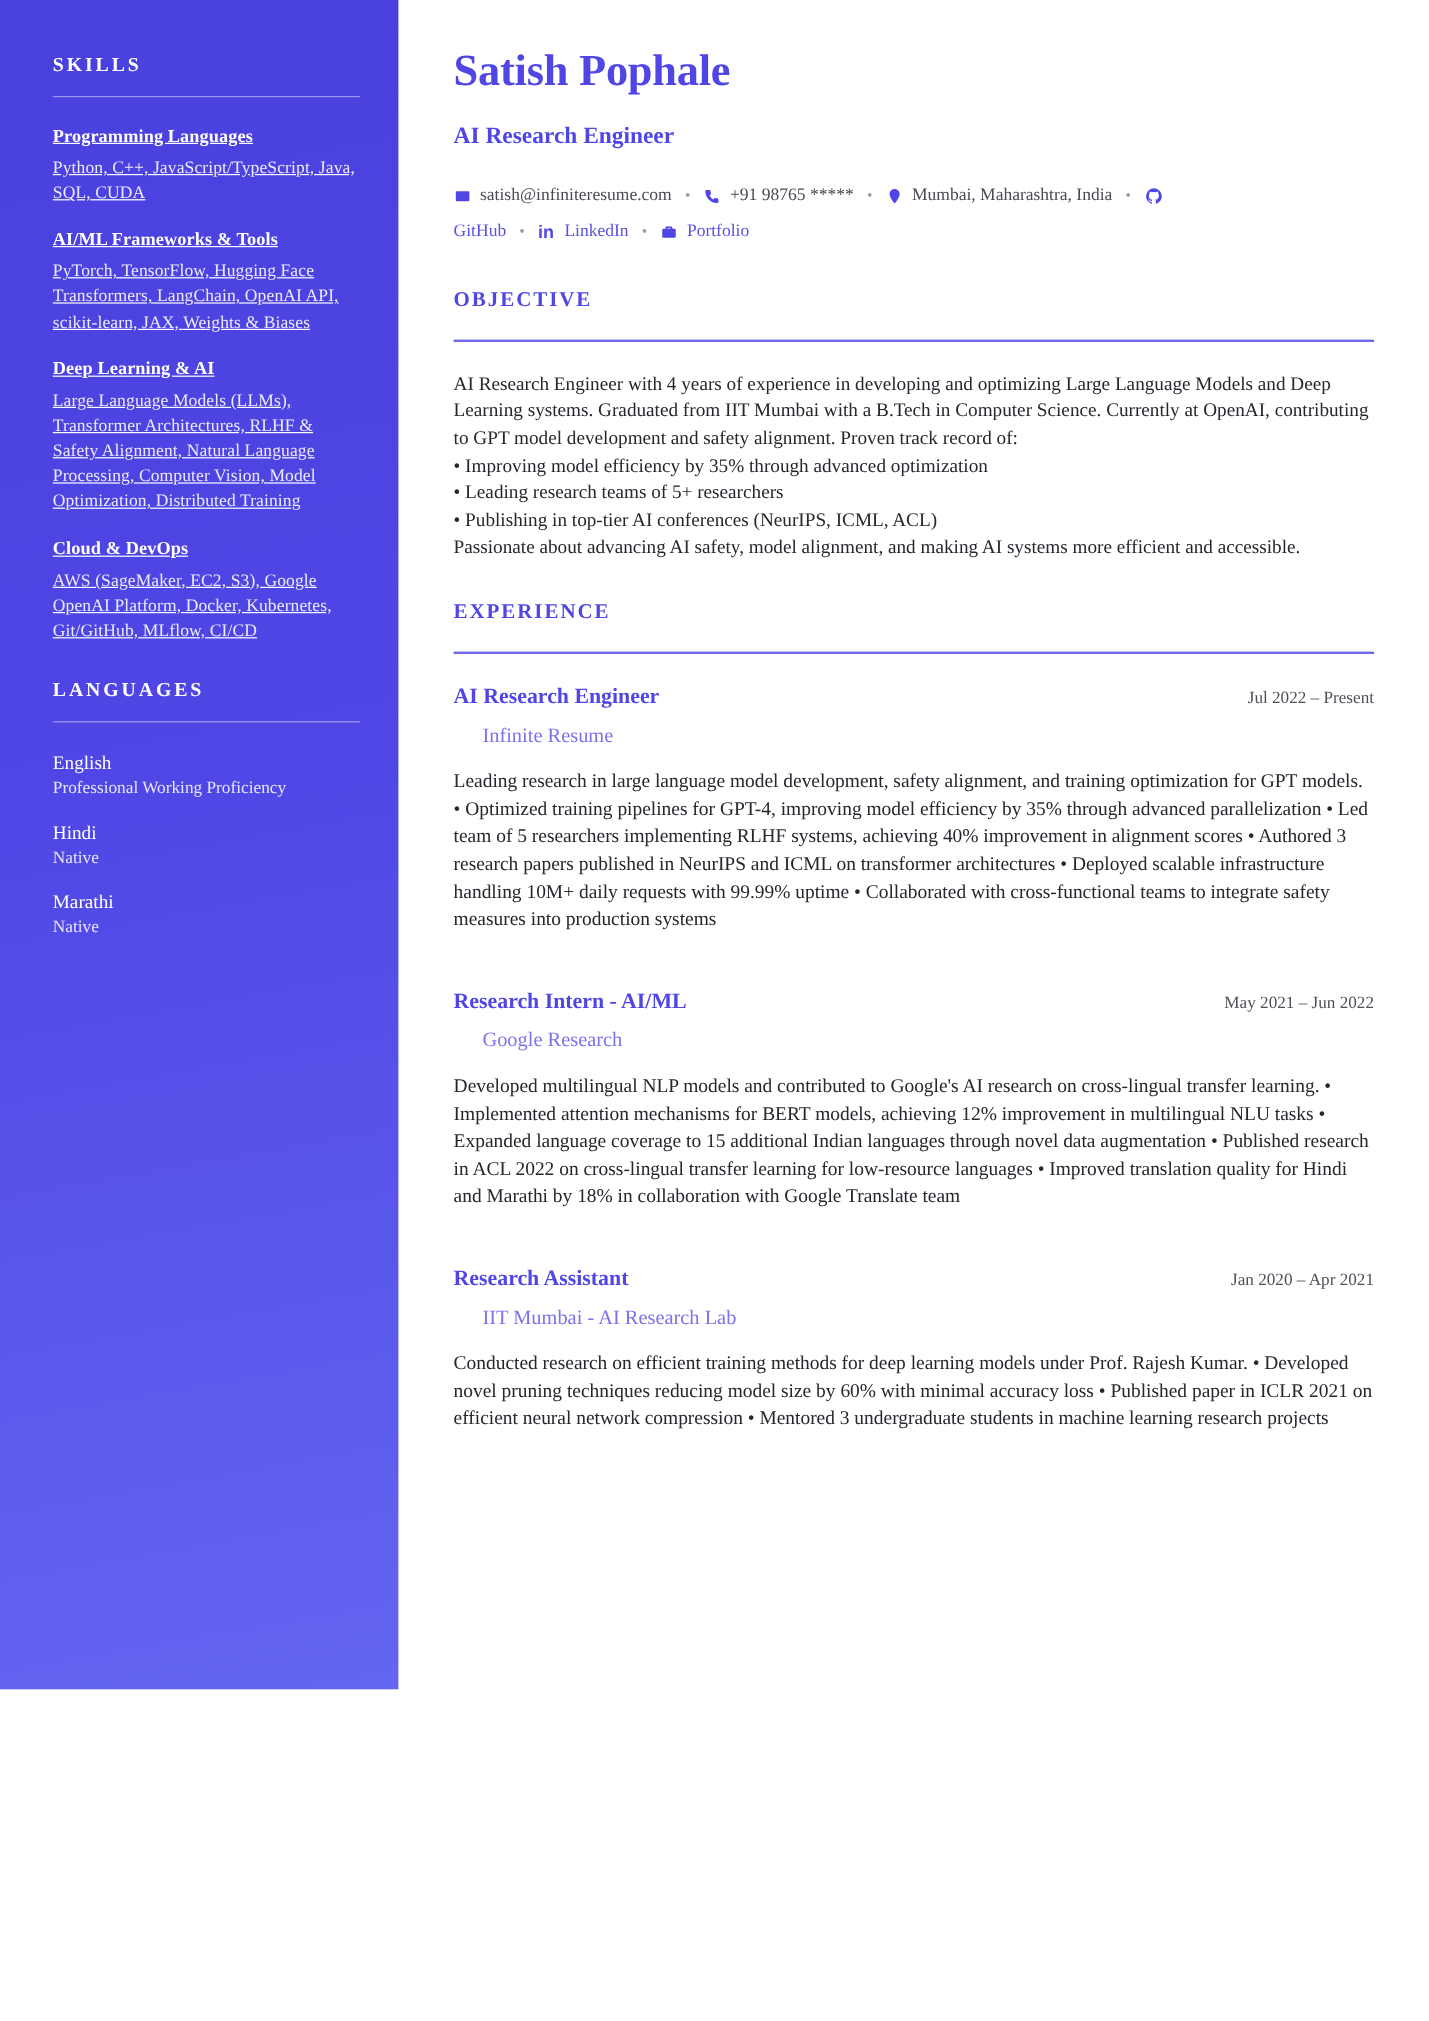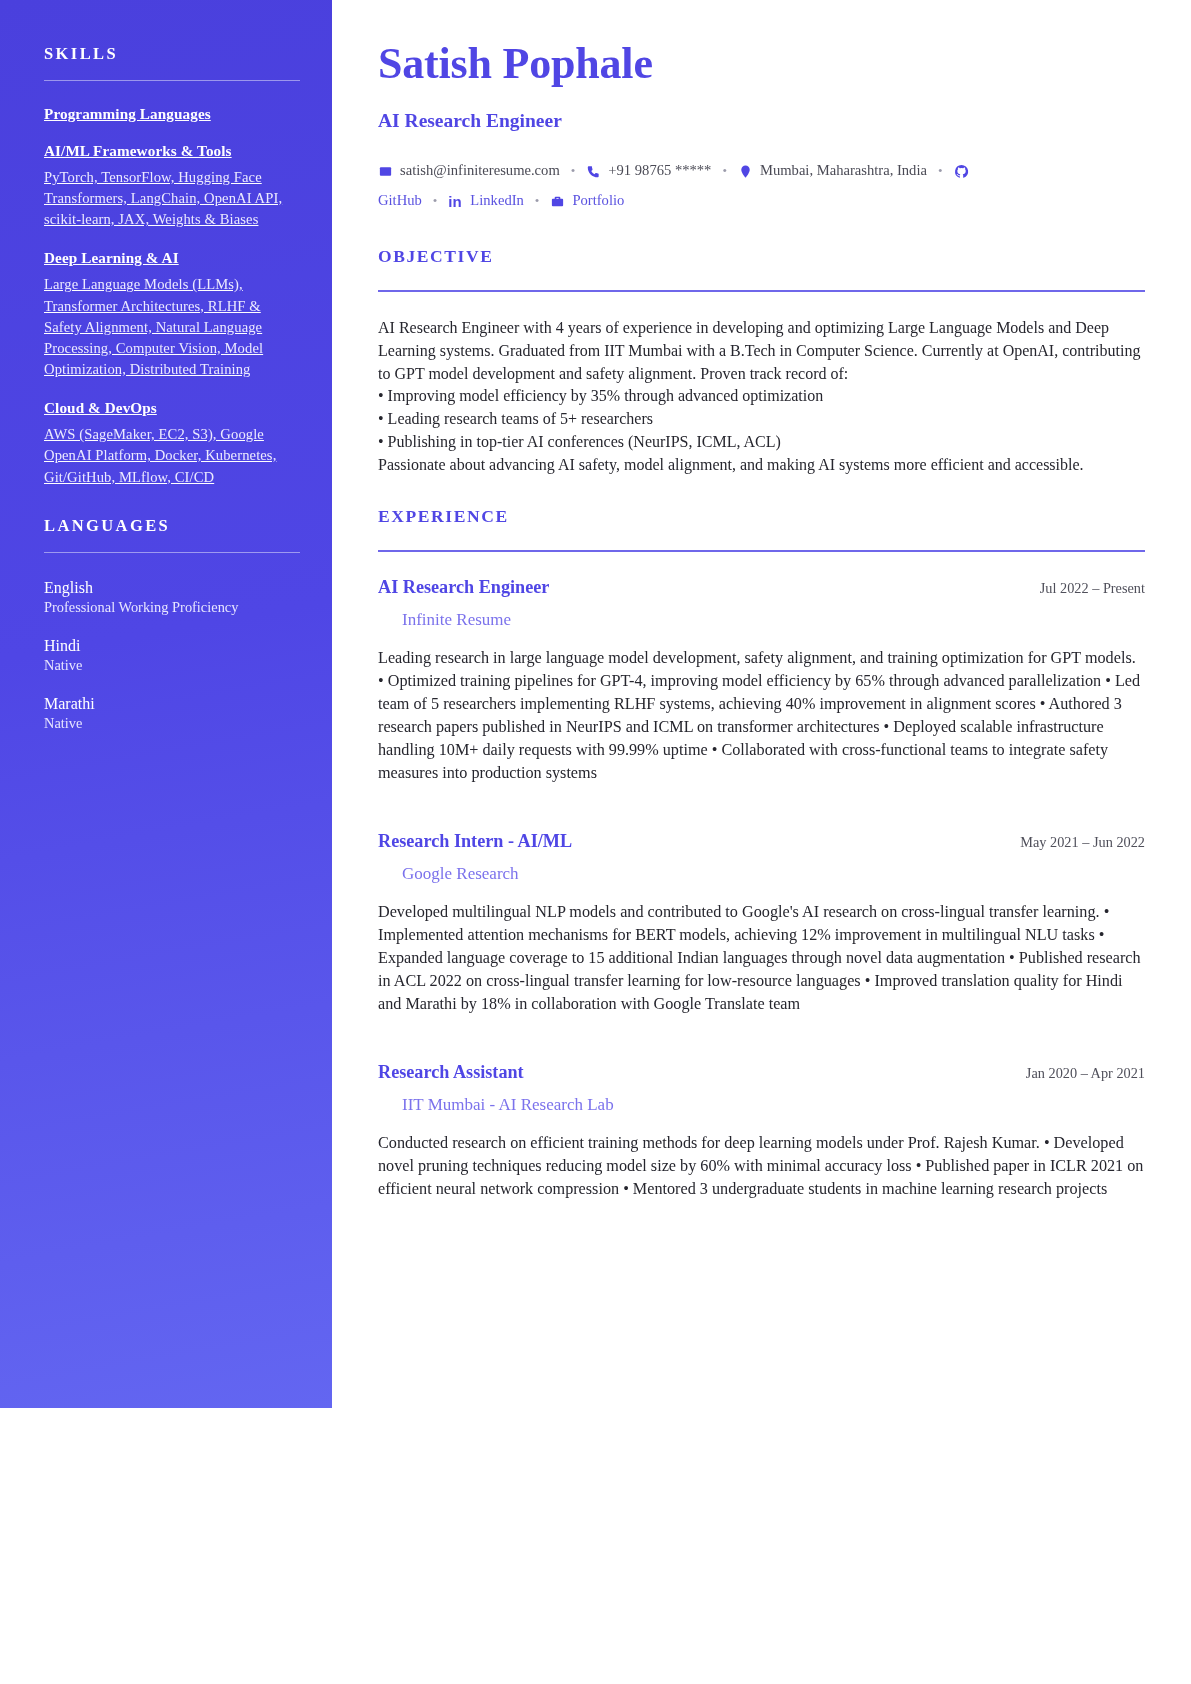--- a/index.html
+++ b/index.html
@@ -67,21 +67,21 @@
     line-height: 1.35;
   }
   .lang-block-top { margin-top: 28px; }
 
   
   .main {
     flex: 1;
     padding: 40px 46px 40px 46px;
   }
   .name {
-    font-size: 44px;
+    font-size: 37px;
     font-weight: bold;
     color: #5046e4;
     letter-spacing: -0.2px;
     line-height: 1.1;
     margin-bottom: 22px;
   }
   .role {
     font-size: 19.5px;
     font-weight: bold;
     color: #5046e4;
@@ -166,20 +166,21 @@
 <div class="page">
 
   <aside class="sidebar">
 
     <div class="side-section">
       <div class="side-heading">SKILLS</div>
       <div class="side-rule"></div>
 
       <div class="skill-group">
         <div class="skill-title">Programming Languages</div>
+        <div class="skill-body">Python, C++, JavaScript/TypeScript, Java, SQL, CUDA</div>
       </div>
       <div class="skill-group">
         <div class="skill-title">AI/ML Frameworks &amp; Tools</div>
         <div class="skill-body">PyTorch, TensorFlow, Hugging Face Transformers, LangChain, OpenAI API, scikit-learn, JAX, Weights &amp; Biases</div>
       </div>
       <div class="skill-group">
         <div class="skill-title">Deep Learning &amp; AI</div>
         <div class="skill-body">Large Language Models (LLMs), Transformer Architectures, RLHF &amp; Safety Alignment, Natural Language Processing, Computer Vision, Model Optimization, Distributed Training</div>
       </div>
       <div class="skill-group">
@@ -283,21 +284,21 @@
     <div class="sec-rule"></div>
 
     <div class="job exp-first">
       <div class="job-head">
         <div class="job-title">AI Research Engineer</div>
         <div class="job-dates">Jul 2022 – Present</div>
       </div>
       <div class="job-company">Infinite Resume</div>
       <div class="job-desc">
         <span class="li">Leading research in large language model development, safety alignment, and training optimization for GPT models.</span>
-        <span class="li">• Optimized training pipelines for GPT-4, improving model efficiency by 65% through advanced parallelization</span>
+        <span class="li">• Optimized training pipelines for GPT-4, improving model efficiency by 35% through advanced parallelization</span>
         <span class="li">• Led team of 5 researchers implementing RLHF systems, achieving 40% improvement in alignment scores</span>
         <span class="li">• Authored 3 research papers published in NeurIPS and ICML on transformer architectures</span>
         <span class="li">• Deployed scalable infrastructure handling 10M+ daily requests with 99.99% uptime</span>
         <span class="li">• Collaborated with cross-functional teams to integrate safety measures into production systems</span>
       </div>
     </div>
 
     <div class="gap-lg"></div>
 
     <div class="job">

